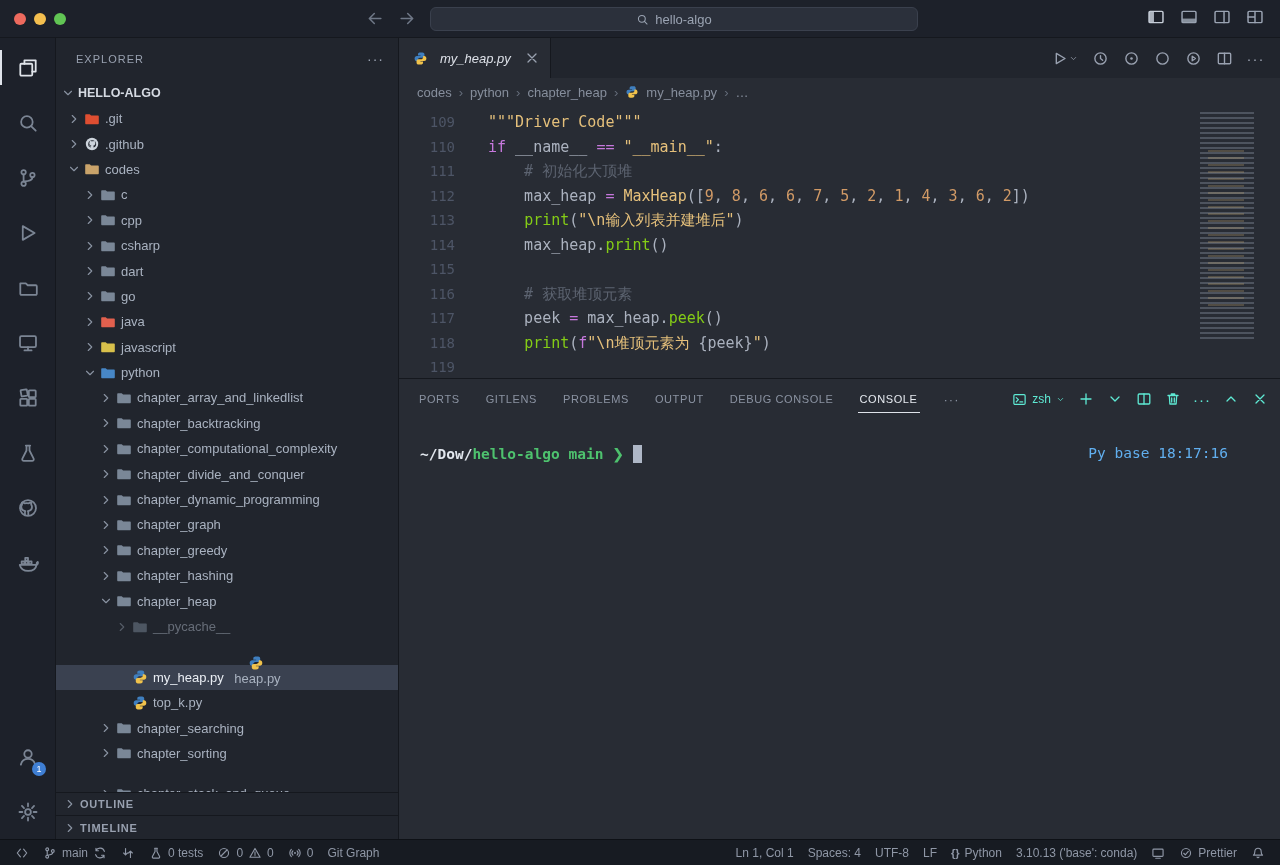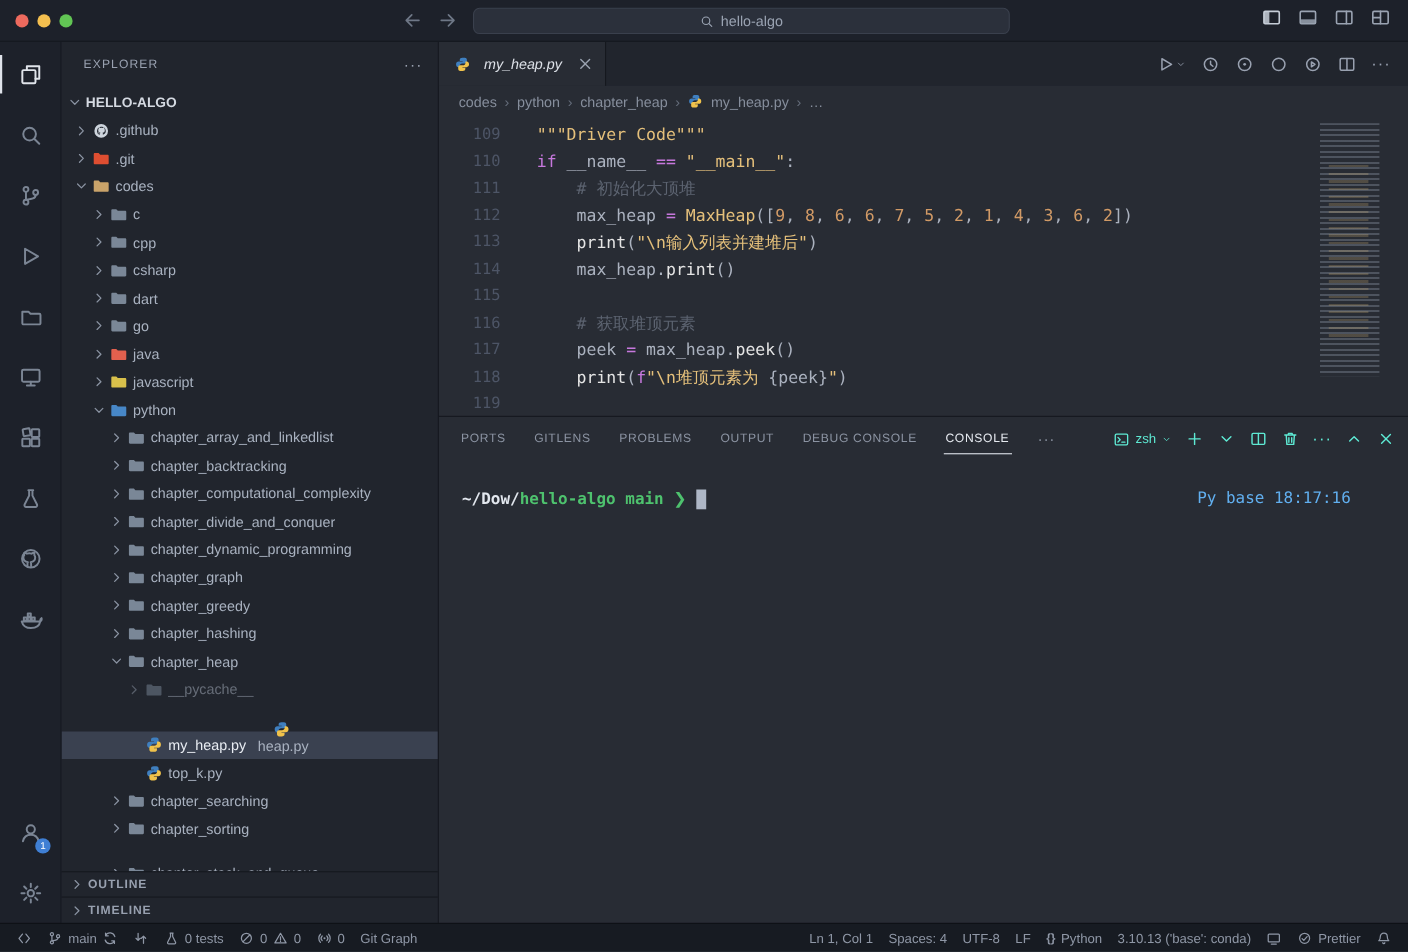--- a/index.html
+++ b/index.html
@@ -70,21 +70,21 @@
 .crumb-sep{color:#646c7a}
 
 .code-area{height:272px;flex:none;position:relative;font-family:"DejaVu Sans Mono",monospace;font-size:15px;padding-top:4px;overflow:hidden}
 .code-line{display:flex;height:24.5px;line-height:24.5px}
 .ln{width:56px;flex:none;text-align:right;color:#4d5566;font-size:14px}
 .code-text{padding-left:33px;white-space:pre}
 .tok-plain{color:#abb2bf}
 .tok-kw{color:#c678dd}
 .tok-str{color:#e5c07b}
 .tok-num{color:#d19a66}
-.tok-fn{color:#e5e5e5}
+.tok-fn{color:#84cc16}
 .tok-cls{color:#e5c07b}
 .tok-cmt{color:#5c6370}
 .minimap{position:absolute;top:6px;right:10px;width:74px;height:236px}
 .mm-a{position:absolute;left:4px;top:0;width:54px;height:230px;background:repeating-linear-gradient(to bottom,rgba(163,175,193,.30) 0 2px,transparent 2px 5px)}
 .mm-b{position:absolute;left:12px;top:38px;width:36px;height:160px;background:repeating-linear-gradient(to bottom,rgba(229,192,123,.22) 0 2px,transparent 2px 7px)}
 
 
 .panel{flex:1;display:flex;flex-direction:column;border-top:1px solid #15181e;min-height:0}
 .panel-tabs-row{height:40px;flex:none;display:flex;align-items:center;padding:0 12px 0 20px}
 .panel-tabs{display:flex;align-items:center;gap:26px;font-size:11px;letter-spacing:.6px;color:#8b93a2}
@@ -308,38 +308,38 @@
       </div>
       <div class="tree">
           <div class="tree-row" style="padding-left: 10px;">
             <span class="ic chev">
               <svg viewBox="0 0 16 16" fill="none" stroke="currentColor" stroke-width="1.3" stroke-linecap="round" stroke-linejoin="round">
                 <path d="M6 4l4 4-4 4"></path>
               </svg>
             </span>
             <span class="t-ic">
               <svg viewBox="0 0 16 16">
+                <path d="M1.2 4.2c0-.55.45-1 1-1h3.5l1.4 1.4h6.7c.55 0 1 .45 1 1v6.7c0 .55-.45 1-1 1H2.2c-.55 0-1-.45-1-1z" fill="#de4e31"></path>
+              </svg>
+            </span>
+            <span class="t-label">.git</span>
+          </div>
+          <div class="tree-row" style="padding-left: 10px;">
+            <span class="ic chev">
+              <svg viewBox="0 0 16 16" fill="none" stroke="currentColor" stroke-width="1.3" stroke-linecap="round" stroke-linejoin="round">
+                <path d="M6 4l4 4-4 4"></path>
+              </svg>
+            </span>
+            <span class="t-ic">
+              <svg viewBox="0 0 16 16">
                 <circle cx="8" cy="8" r="6.2" fill="#cdd4dc"></circle>
                 <path d="M8 4.2a3.8 3.8 0 00-1.2 7.4v-1c-.9.2-1.2-.4-1.2-.4-.2-.4-.5-.6-.5-.6-.4-.3 0-.3 0-.3.4 0 .7.5.7.5.4.7 1 .5 1.3.4 0-.3.2-.5.3-.6-1-.1-2.1-.5-2.1-2.3 0-.5.2-.9.5-1.2-.1-.2-.2-.7 0-1.3 0 0 .4-.1 1.3.5a4.5 4.5 0 012.4 0c.9-.6 1.3-.5 1.3-.5.2.6.1 1.1 0 1.3.3.3.5.7.5 1.2 0 1.8-1.1 2.2-2.1 2.3.2.1.3.4.3.8v1.2A3.8 3.8 0 008 4.2z" fill="#262b34"></path>
               </svg>
             </span>
             <span class="t-label">.github</span>
-          </div>
-          <div class="tree-row" style="padding-left: 10px;">
-            <span class="ic chev">
-              <svg viewBox="0 0 16 16" fill="none" stroke="currentColor" stroke-width="1.3" stroke-linecap="round" stroke-linejoin="round">
-                <path d="M6 4l4 4-4 4"></path>
-              </svg>
-            </span>
-            <span class="t-ic">
-              <svg viewBox="0 0 16 16">
-                <path d="M1.2 4.2c0-.55.45-1 1-1h3.5l1.4 1.4h6.7c.55 0 1 .45 1 1v6.7c0 .55-.45 1-1 1H2.2c-.55 0-1-.45-1-1z" fill="#de4e31"></path>
-              </svg>
-            </span>
-            <span class="t-label">.git</span>
           </div>
           <div class="tree-row" style="padding-left: 10px;">
             <span class="ic chev open">
               <svg viewBox="0 0 16 16" fill="none" stroke="currentColor" stroke-width="1.3" stroke-linecap="round" stroke-linejoin="round">
                 <path d="M6 4l4 4-4 4"></path>
               </svg>
             </span>
             <span class="t-ic">
               <svg viewBox="0 0 16 16">
                 <path d="M1.2 4.2c0-.55.45-1 1-1h3.5l1.4 1.4h6.7c.55 0 1 .45 1 1v6.7c0 .55-.45 1-1 1H2.2c-.55 0-1-.45-1-1z" fill="#c9a36a"></path>

